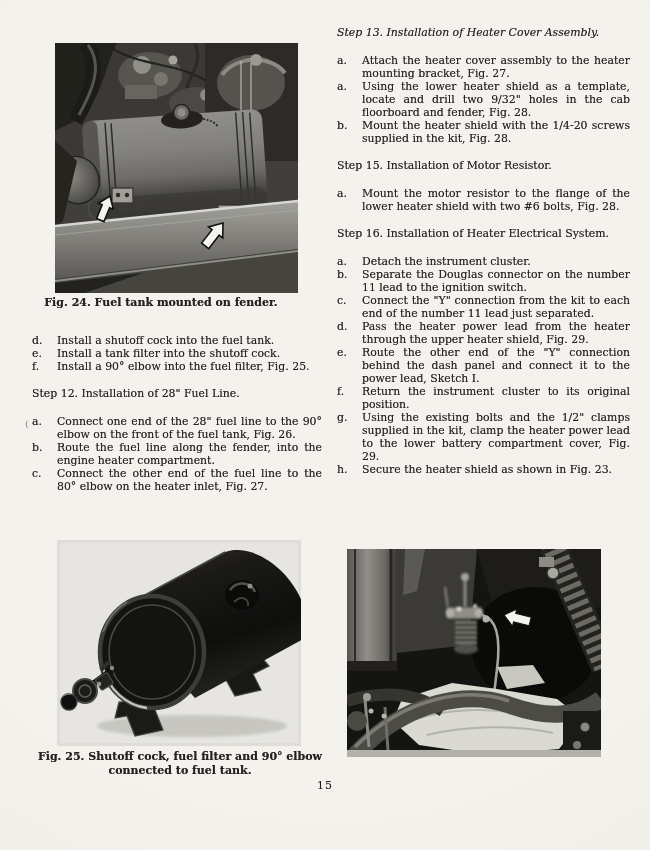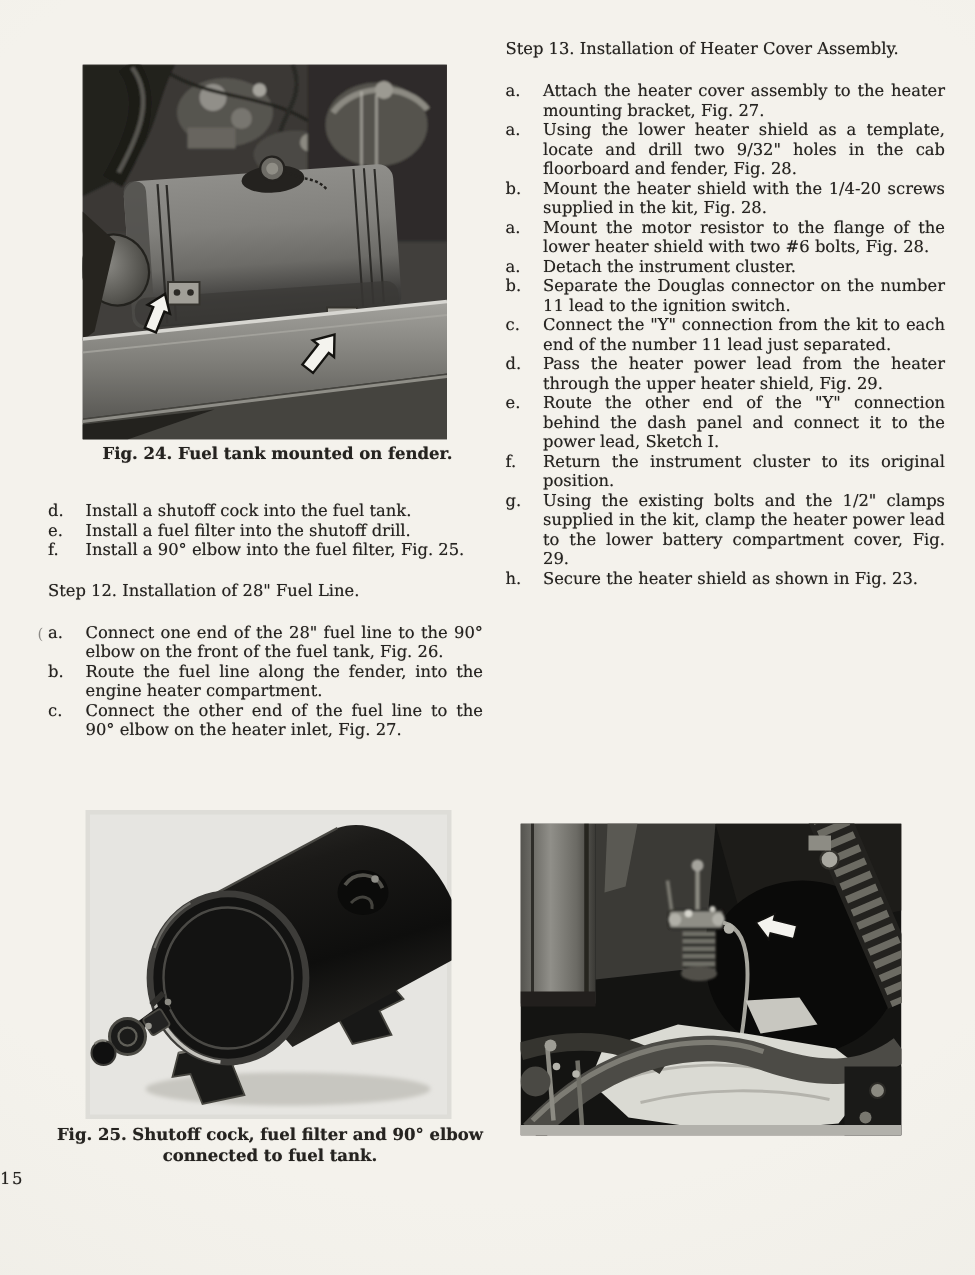--- a/index.html
+++ b/index.html
@@ -5,28 +5,28 @@
   html,body{margin:0;padding:0;}
   #page{
     position:relative;width:650px;height:850px;overflow:hidden;
     background:radial-gradient(130% 95% at 50% 42%, #f4f2ec 55%, #ebe9e2 100%);
     font-family:"DejaVu Serif", serif;
     color:#252320;
   }
   .txtcol{position:absolute;font-size:10.9px;line-height:13px;
     text-shadow:0 0 .5px rgba(45,42,36,.55);}
   .heading{margin:14px 0 15px 0;white-space:nowrap;}
-  .heading:first-child{margin-top:0;}
+  .heading:first-child{margin-top:0;font-style:italic;}
   .item{display:flex;}
   .item .lbl{flex:0 0 25px;}
   .item .txt{flex:1;text-align:justify;}
   .caption{position:absolute;font-weight:bold;font-size:11px;line-height:14px;
     text-align:center;text-shadow:0 0 .5px rgba(45,42,36,.6);}
   .photo{position:absolute;display:block;}
-  .pagenum{position:absolute;top:779px;left:0;width:650px;
+  .pagenum{position:absolute;top:779px;left:0;width:650px;text-align:center;
     font-size:11px;letter-spacing:1px;text-shadow:0 0 .5px rgba(45,42,36,.5);}
   .artifact{position:absolute;left:25px;top:418px;font-size:10px;opacity:.5;}
 </style>
 </head>
 <body>
 
 <div id="page">
 
   <svg class="photo" style="left:55px;top:43px" width="243" height="250" viewBox="0 0 243 250" preserveAspectRatio="none">
     <defs>
@@ -240,79 +240,81 @@
       <circle cx="10" cy="172" r="10" fill="#4a4944"></circle>
       <circle cx="24" cy="162" r="2.5" fill="#b6b5ad"></circle>
         <circle cx="37" cy="167" r="2.5" fill="#b6b5ad"></circle>
     </g>
     <rect x="216" y="162" width="38" height="46" fill="#1a1a18"></rect>
     <circle cx="238" cy="178" r="5" fill="#8b8a81" stroke="#2b2a26" stroke-width="1.4"></circle>
     <circle cx="230" cy="196" r="4" fill="#78776f"></circle>
     <rect x="0" y="201" width="254" height="7" fill="#b2b1ab"></rect>
   </svg>
 
-  <div class="caption" style="left:40px;top:296px;width:290px">Fig. 24. Fuel tank mounted on fender.</div>
+  <div class="caption" style="left:16px;top:296px;width:290px">Fig. 24. Fuel tank mounted on fender.</div>
 
   <div class="caption" style="left:30px;top:750px;width:300px">
     <div>Fig. 25. Shutoff cock, fuel filter and 90° elbow</div>
     <div>connected to fuel tank.</div>
   </div>
 
 
   <div class="txtcol" style="left:32px;top:334px;width:290px">
     <div class="item">
       <span class="lbl">d.</span>
       <span class="txt">Install a shutoff cock into the fuel tank.</span>
     </div>
     <div class="item">
       <span class="lbl">e.</span>
-      <span class="txt">Install a fuel filter into the shutoff drill.</span>
+      <span class="txt">Install a tank filter into the shutoff cock.</span>
     </div>
     <div class="item">
       <span class="lbl">f.</span>
       <span class="txt">Install a 90° elbow into the fuel filter, Fig. 25.</span>
     </div>
 
     <div class="heading">Step 12. Installation of 28" Fuel Line.</div>
 
     <div class="item">
       <span class="lbl">a.</span>
       <span class="txt">Connect one end of the 28" fuel line to the 90° elbow on the front of the fuel tank, Fig. 26.</span>
     </div>
     <div class="item">
       <span class="lbl">b.</span>
       <span class="txt">Route the fuel line along the fender, into the engine heater compartment.</span>
     </div>
     <div class="item">
       <span class="lbl">c.</span>
-      <span class="txt">Connect the other end of the fuel line to the 90° elbow on the heater inlet, Fig. 27.</span>
+      <span class="txt">Connect the other end of the fuel line to the 80° elbow on the heater inlet, Fig. 27.</span>
     </div>
   </div>
 
   <div class="txtcol" style="left:337px;top:26px;width:293px">
     <div class="heading">Step 13. Installation of Heater Cover Assembly.</div>
     <div class="item">
       <span class="lbl">a.</span>
       <span class="txt">Attach the heater cover assembly to the heater mounting bracket, Fig. 27.</span>
     </div>
 
     <div class="item">
       <span class="lbl">a.</span>
       <span class="txt">Using the lower heater shield as a template, locate and drill two 9/32" holes in the cab floorboard and fender, Fig. 28.</span>
     </div>
     <div class="item">
       <span class="lbl">b.</span>
       <span class="txt">Mount the heater shield with the 1/4-20 screws supplied in the kit, Fig. 28.</span>
     </div>
 
+    <div class="heading">Step 15. Installation of Motor Resistor.</div>
     <div class="item">
       <span class="lbl">a.</span>
       <span class="txt">Mount the motor resistor to the flange of the lower heater shield with two #6 bolts, Fig. 28.</span>
     </div>
 
+    <div class="heading">Step 16. Installation of Heater Electrical System.</div>
     <div class="item">
       <span class="lbl">a.</span>
       <span class="txt">Detach the instrument cluster.</span>
     </div>
     <div class="item">
       <span class="lbl">b.</span>
       <span class="txt">Separate the Douglas connector on the number 11 lead to the ignition switch.</span>
     </div>
     <div class="item">
       <span class="lbl">c.</span>

